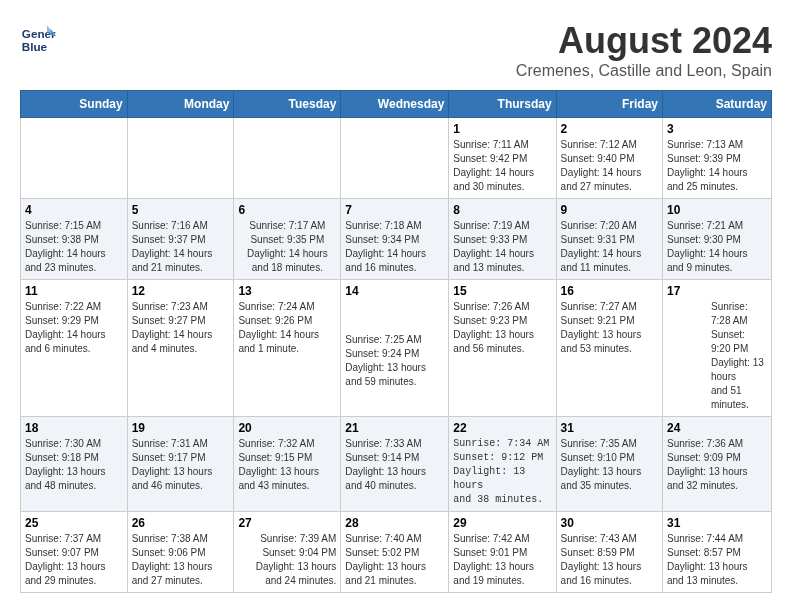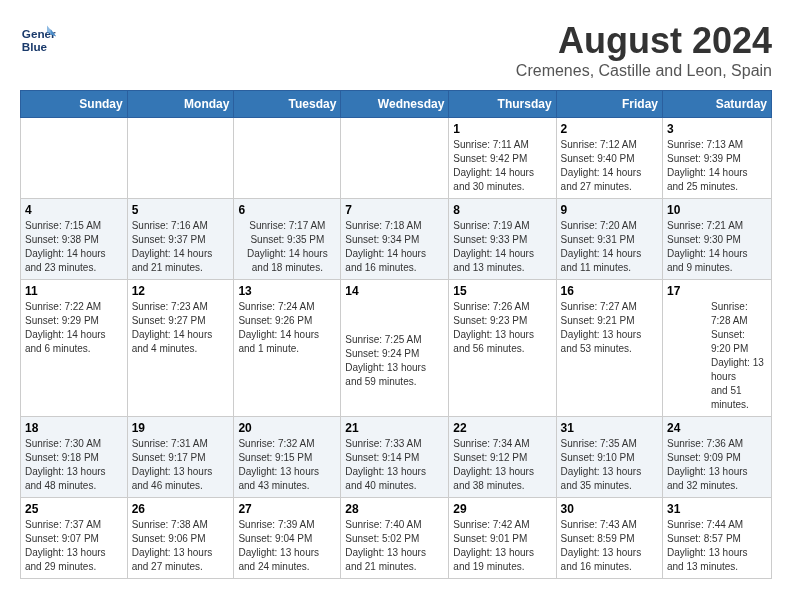--- a/index.html
+++ b/index.html
@@ -279,21 +279,21 @@
         </td>
         <td>
           <span class="day-number">21</span>
           <div class="day-info" style="white-space: pre-line;">Sunrise: 7:33 AM
 Sunset: 9:14 PM
 Daylight: 13 hours
 and 40 minutes.</div>
         </td>
         <td>
           <span class="day-number">22</span>
-          <div class="day-info" style="white-space: pre-line;">Sunrise: 7:34 AM
+          <div class="day-info" style="white-space: pre-line; font-family: Liberation Mono, monospace;">Sunrise: 7:34 AM
 Sunset: 9:12 PM
 Daylight: 13 hours
 and 38 minutes.</div>
         </td>
         <td>
           <span class="day-number">31</span>
           <div class="day-info" style="white-space: pre-line;">Sunrise: 7:35 AM
 Sunset: 9:10 PM
 Daylight: 13 hours
 and 35 minutes.</div>
@@ -316,21 +316,21 @@
         </td>
         <td>
           <span class="day-number">26</span>
           <div class="day-info" style="white-space: pre-line;">Sunrise: 7:38 AM
 Sunset: 9:06 PM
 Daylight: 13 hours
 and 27 minutes.</div>
         </td>
         <td>
           <span class="day-number">27</span>
-          <div class="day-info" style="white-space: pre-line;">Sunrise: 7:39 AM
+          <div class="day-info" style="white-space: pre-line; text-align: right;">Sunrise: 7:39 AM
 Sunset: 9:04 PM
 Daylight: 13 hours
 and 24 minutes.</div>
         </td>
         <td>
           <span class="day-number">28</span>
           <div class="day-info" style="white-space: pre-line;">Sunrise: 7:40 AM
 Sunset: 5:02 PM
 Daylight: 13 hours
 and 21 minutes.</div>

